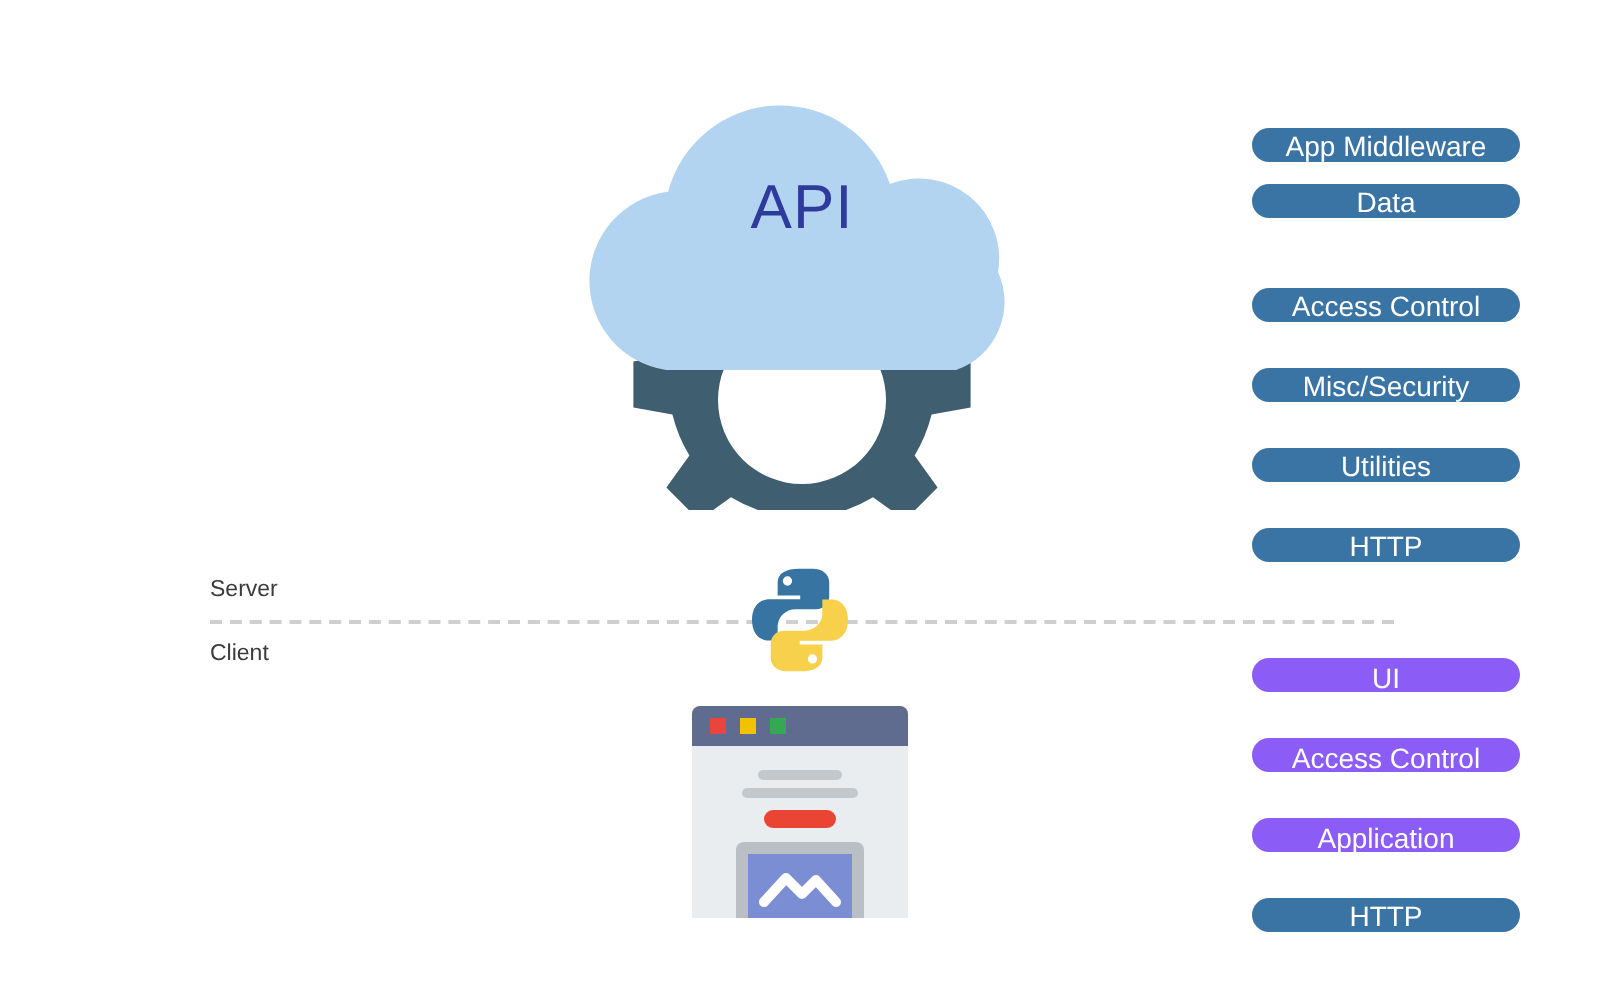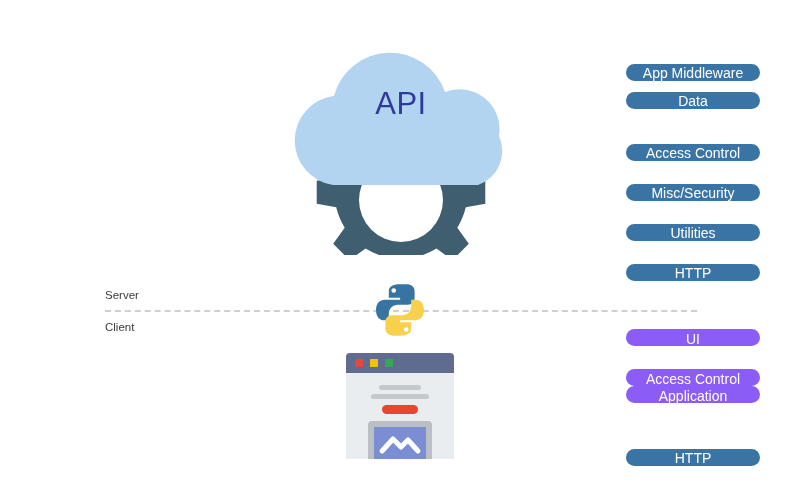--- a/index.html
+++ b/index.html
@@ -239,21 +239,21 @@
       </div>
   </div>
 
   <div>
     <div class="pill gray" style="top:329px">
         <span>UI</span>
       </div>
     <div class="pill gray" style="top:369px">
         <span>Access Control</span>
       </div>
-    <div class="pill gray" style="top:386px">
+    <div class="pill gray" style="top:409px">
         <span>Application</span>
       </div>
     <div class="pill blue" style="top:449px">
         <span>HTTP</span>
       </div>
   </div>
 
 </div>
 
 </body></html>

